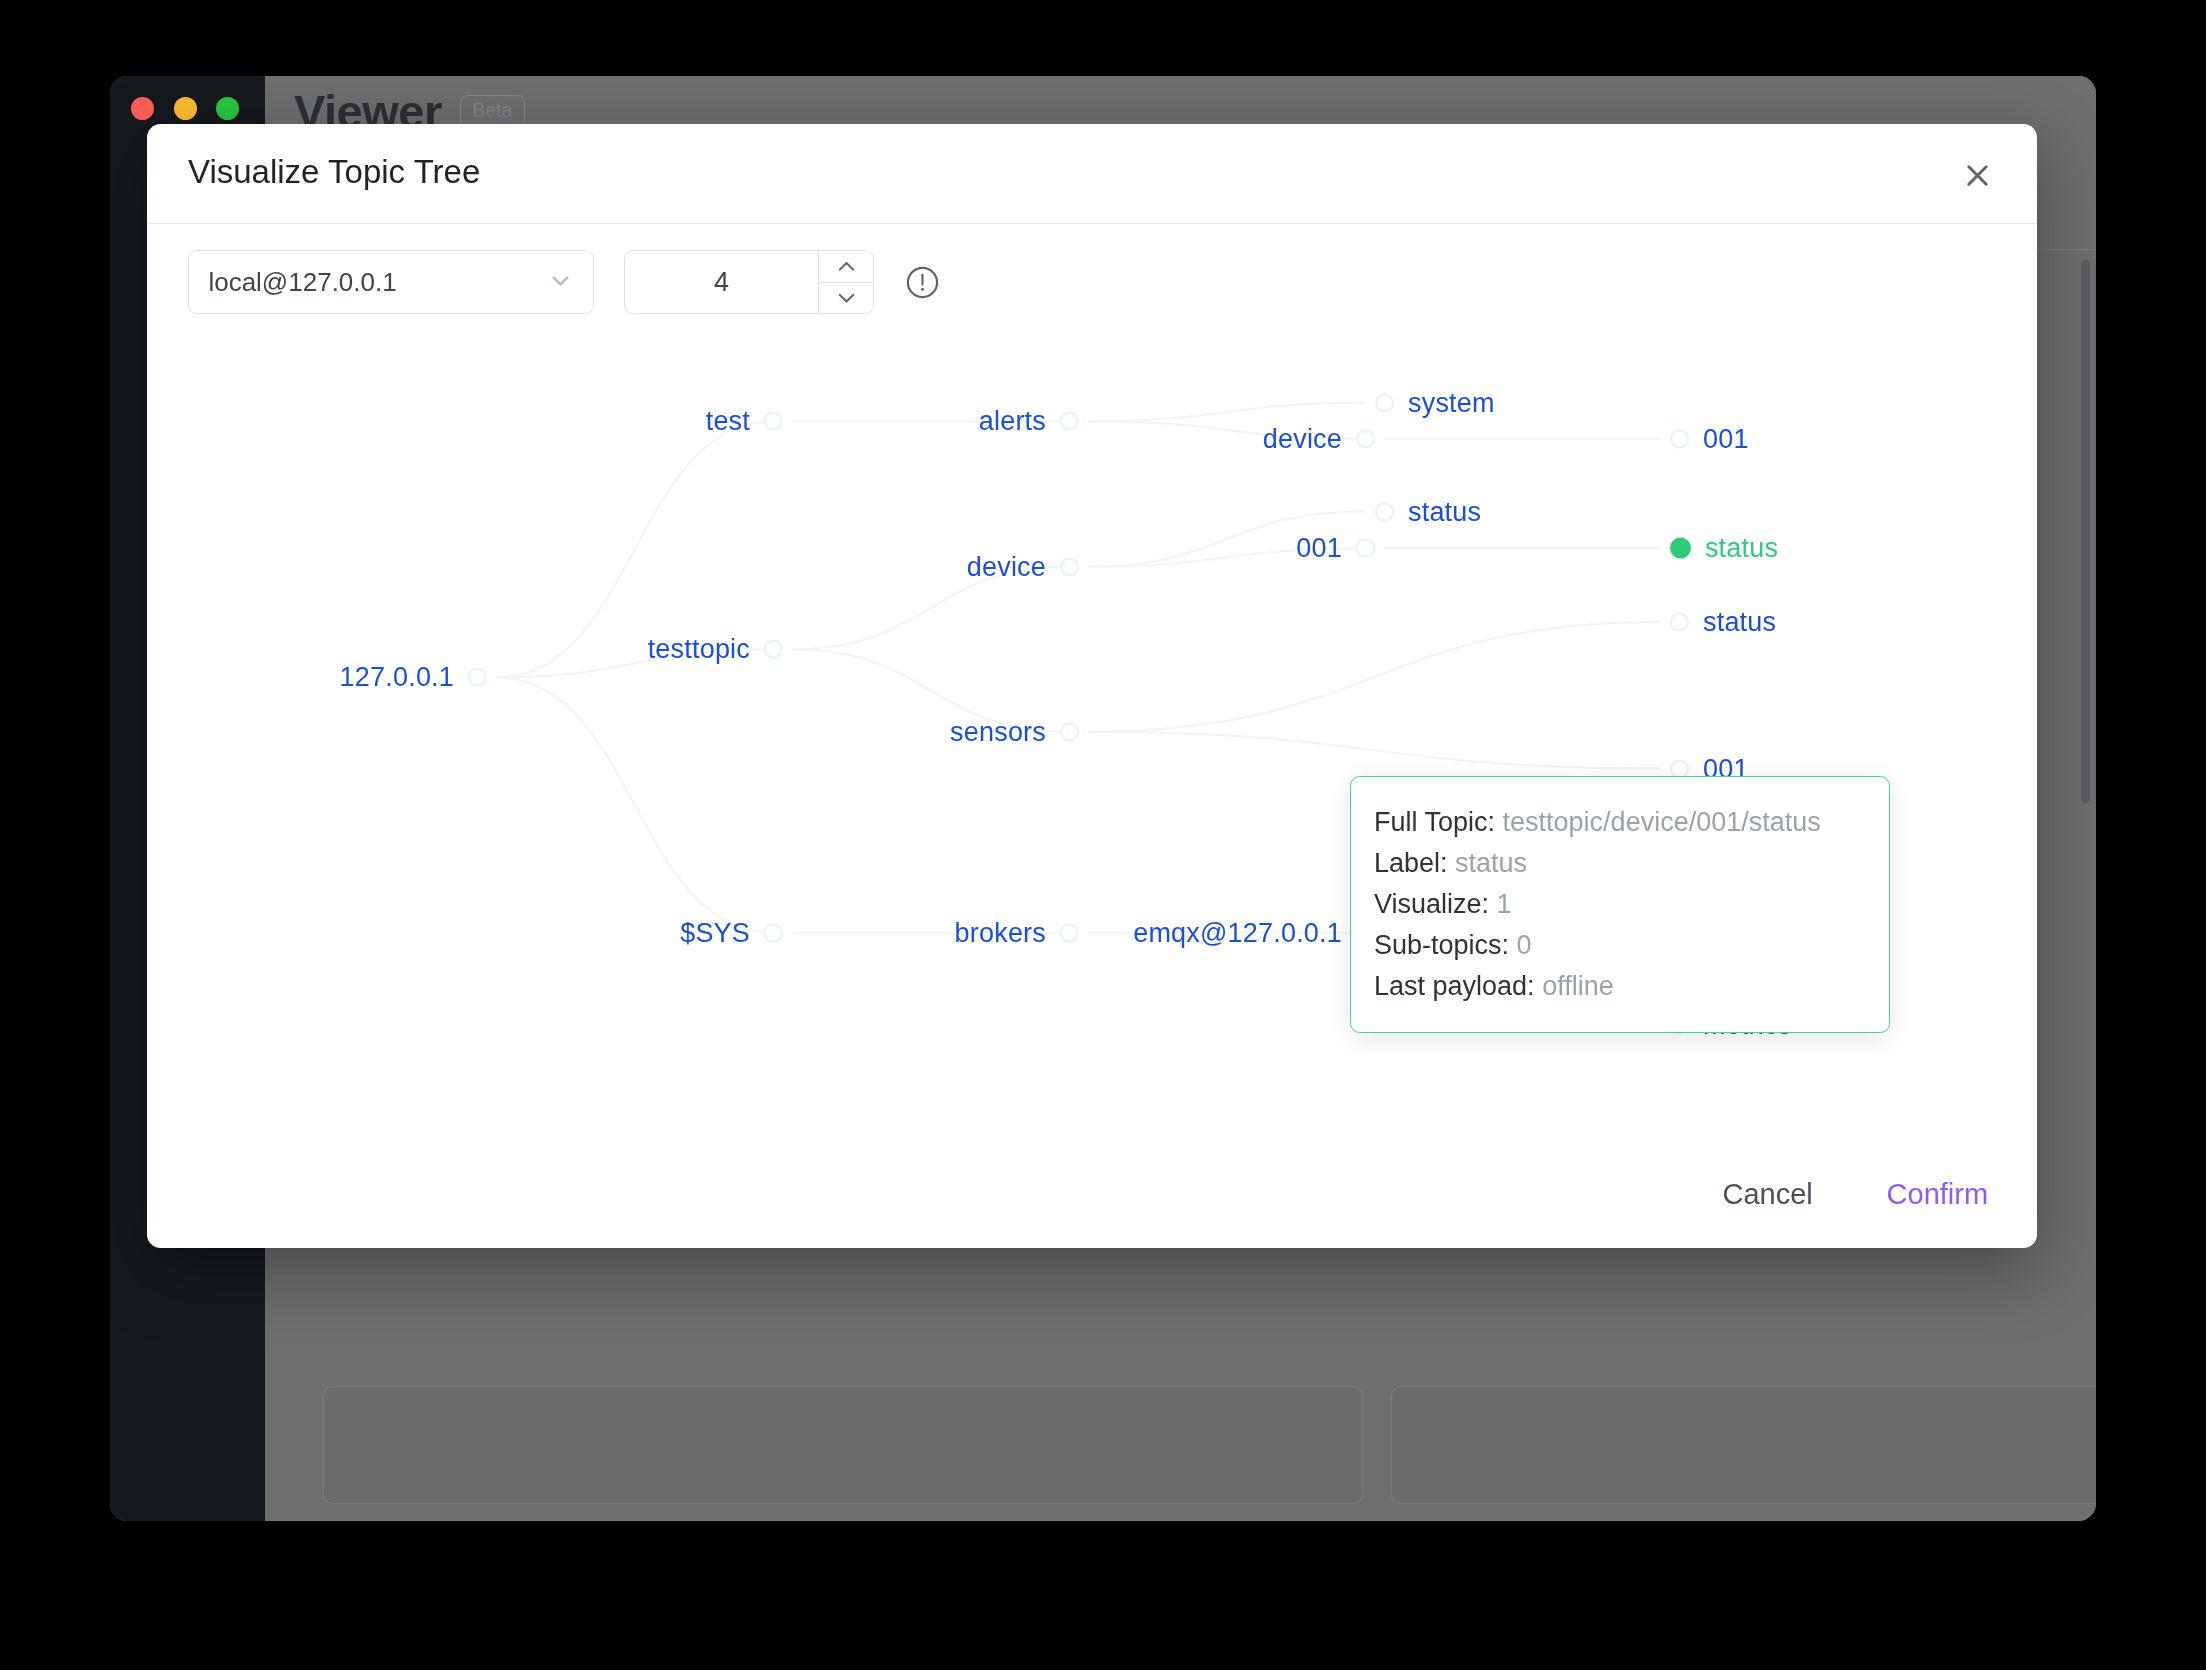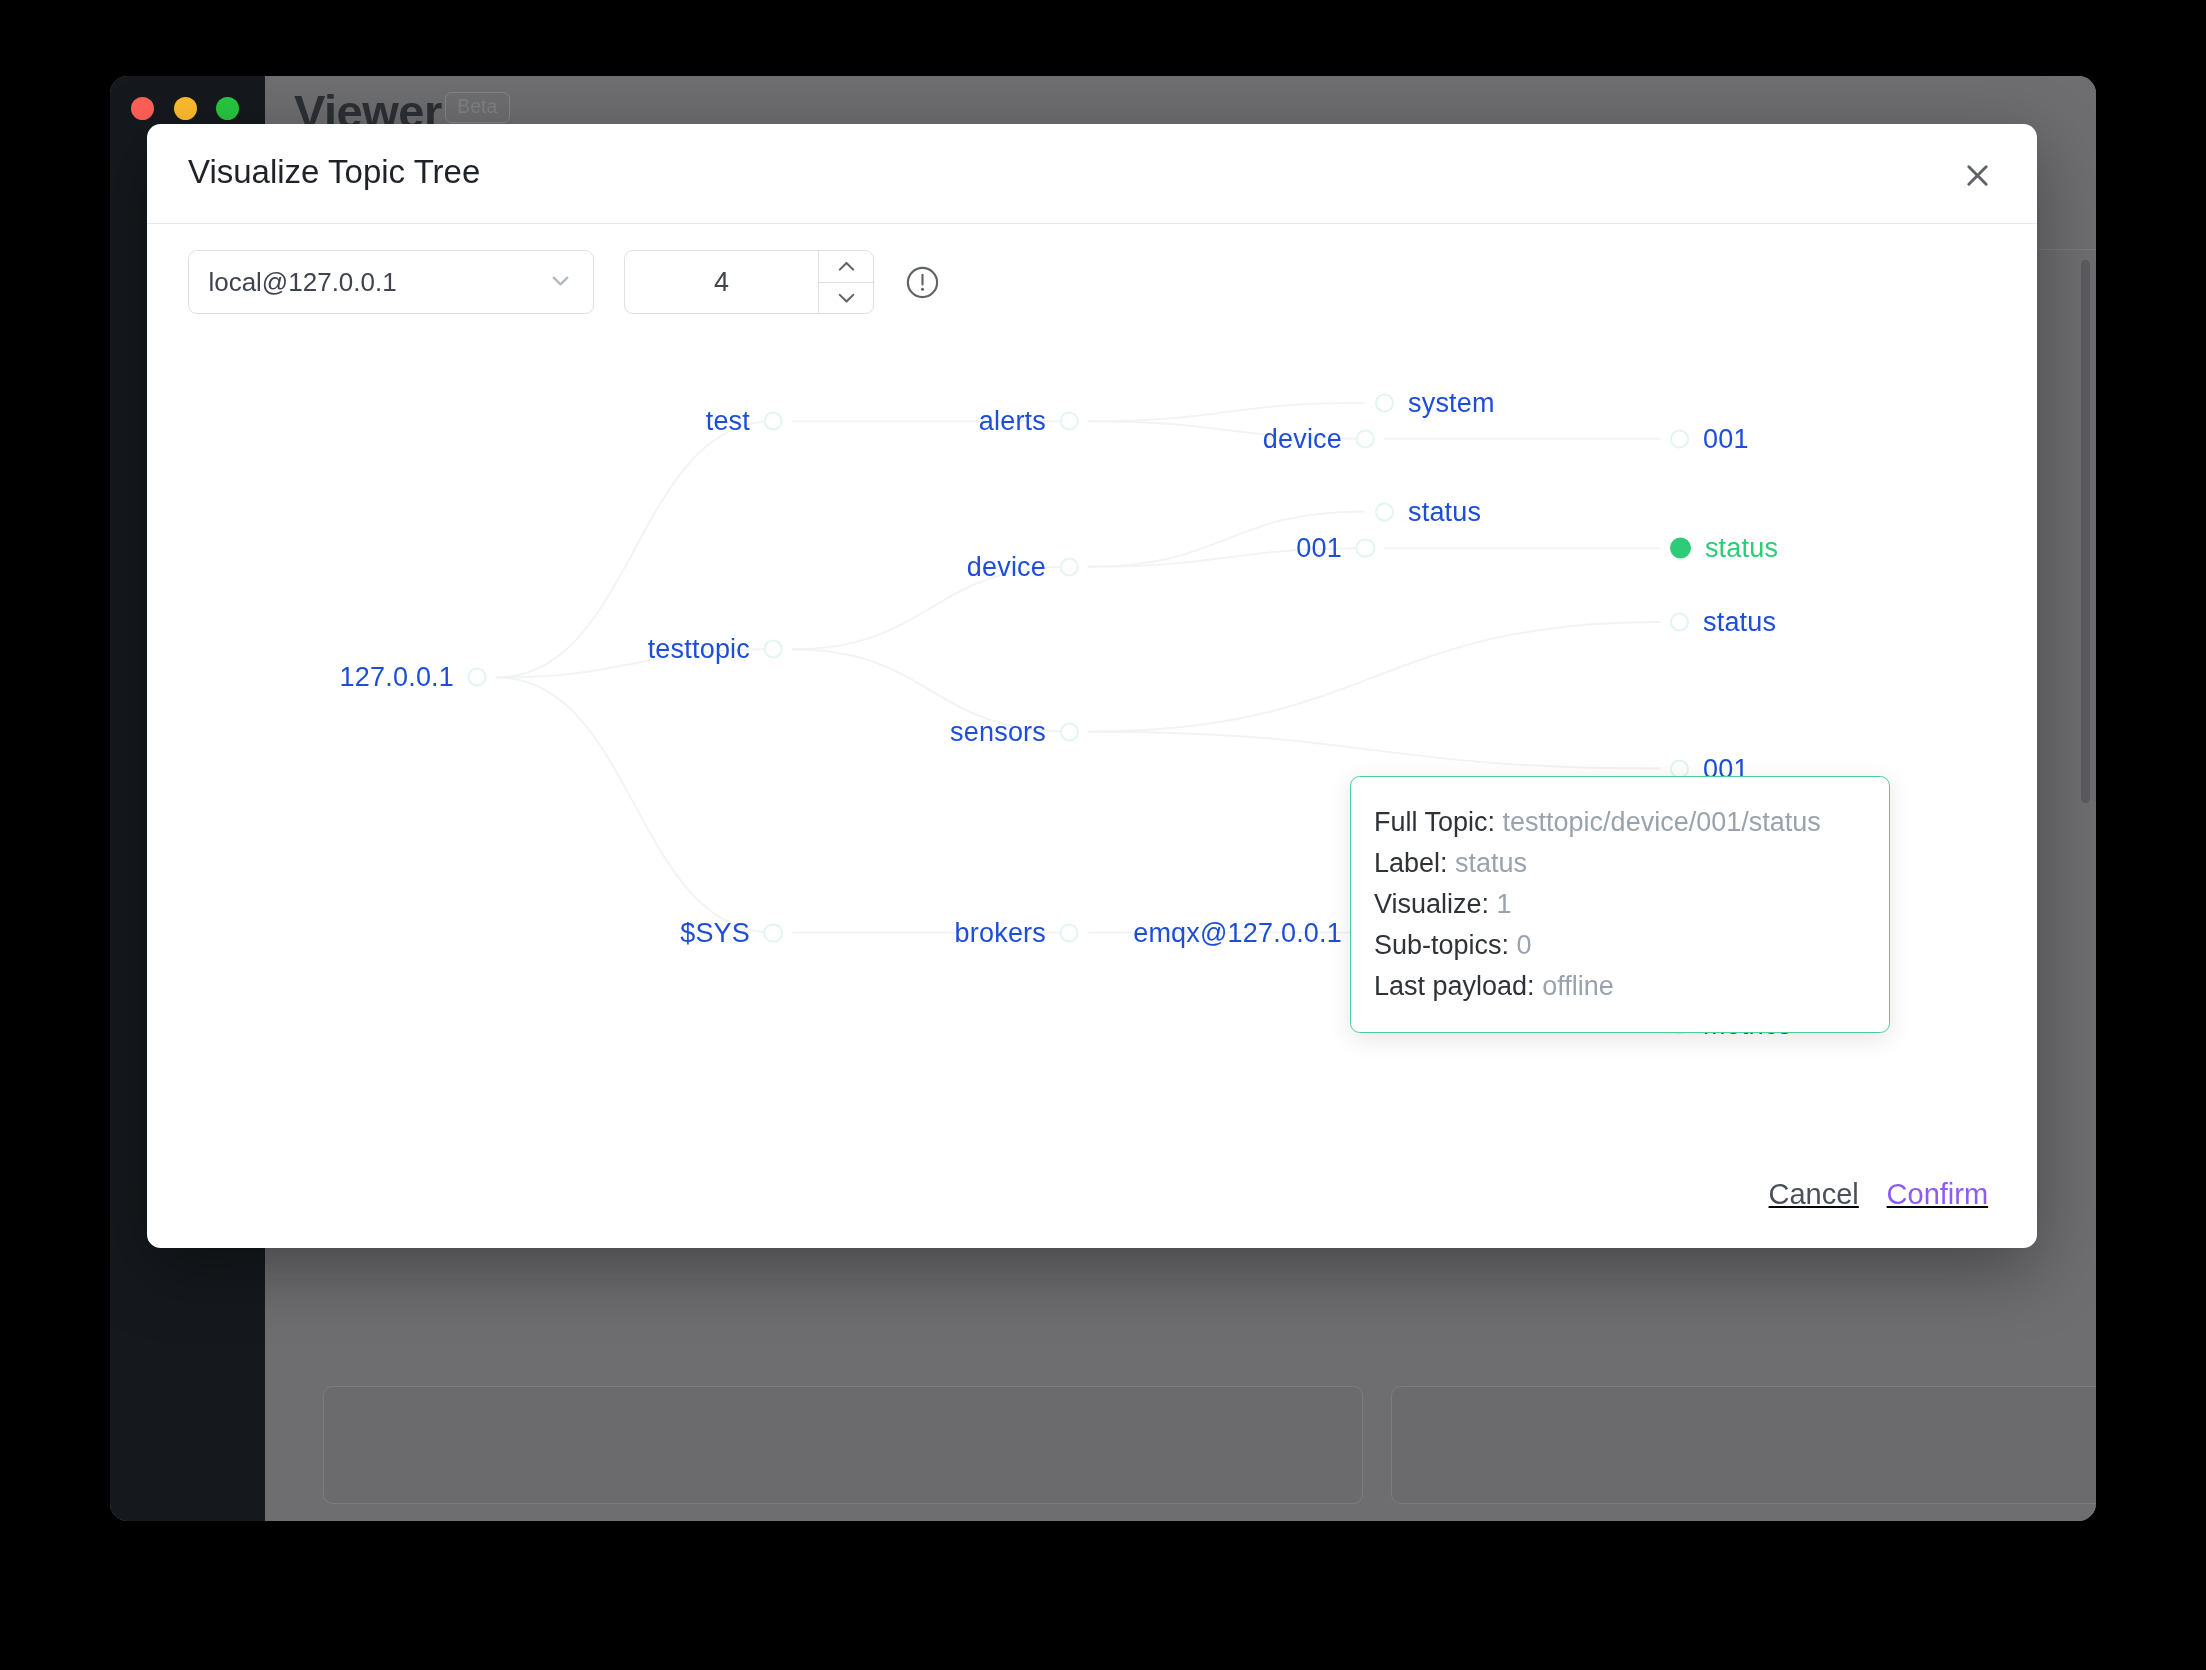--- a/index.html
+++ b/index.html
@@ -59,22 +59,22 @@
     top: 0;
     right: 0;
     bottom: 0;
     background: #6e6e71;
   }
   .app-title-row {
     position: absolute;
     left: 29px;
     top: 11.6px;
     display: flex;
-    align-items: center;
-    gap: 3px;
+    align-items: flex-end;
+    gap: 18px;
   }
   .app-title {
     font-size: 47px;
     font-weight: 700;
     color: #2c3034;
     letter-spacing: -0.5px;
     line-height: 1;
   }
   .beta-badge {
     border: 1px solid #83868a;
@@ -296,22 +296,21 @@
   }
   .tt-val { color: #9aa3ad; }
 
   
   .modal-footer {
     position: absolute;
     right: 45px;
     bottom: 31px;
     display: flex;
     align-items: center;
-    gap: 20px;
-    text-decoration: underline;
+    gap: 66px;
   }
   .btn-cancel {
     font-size: 29px;
     color: #4b5058;
     cursor: pointer;
     background: none;
     border: none;
     font-family: inherit;
     padding: 5.8px 3.9px;
   }

